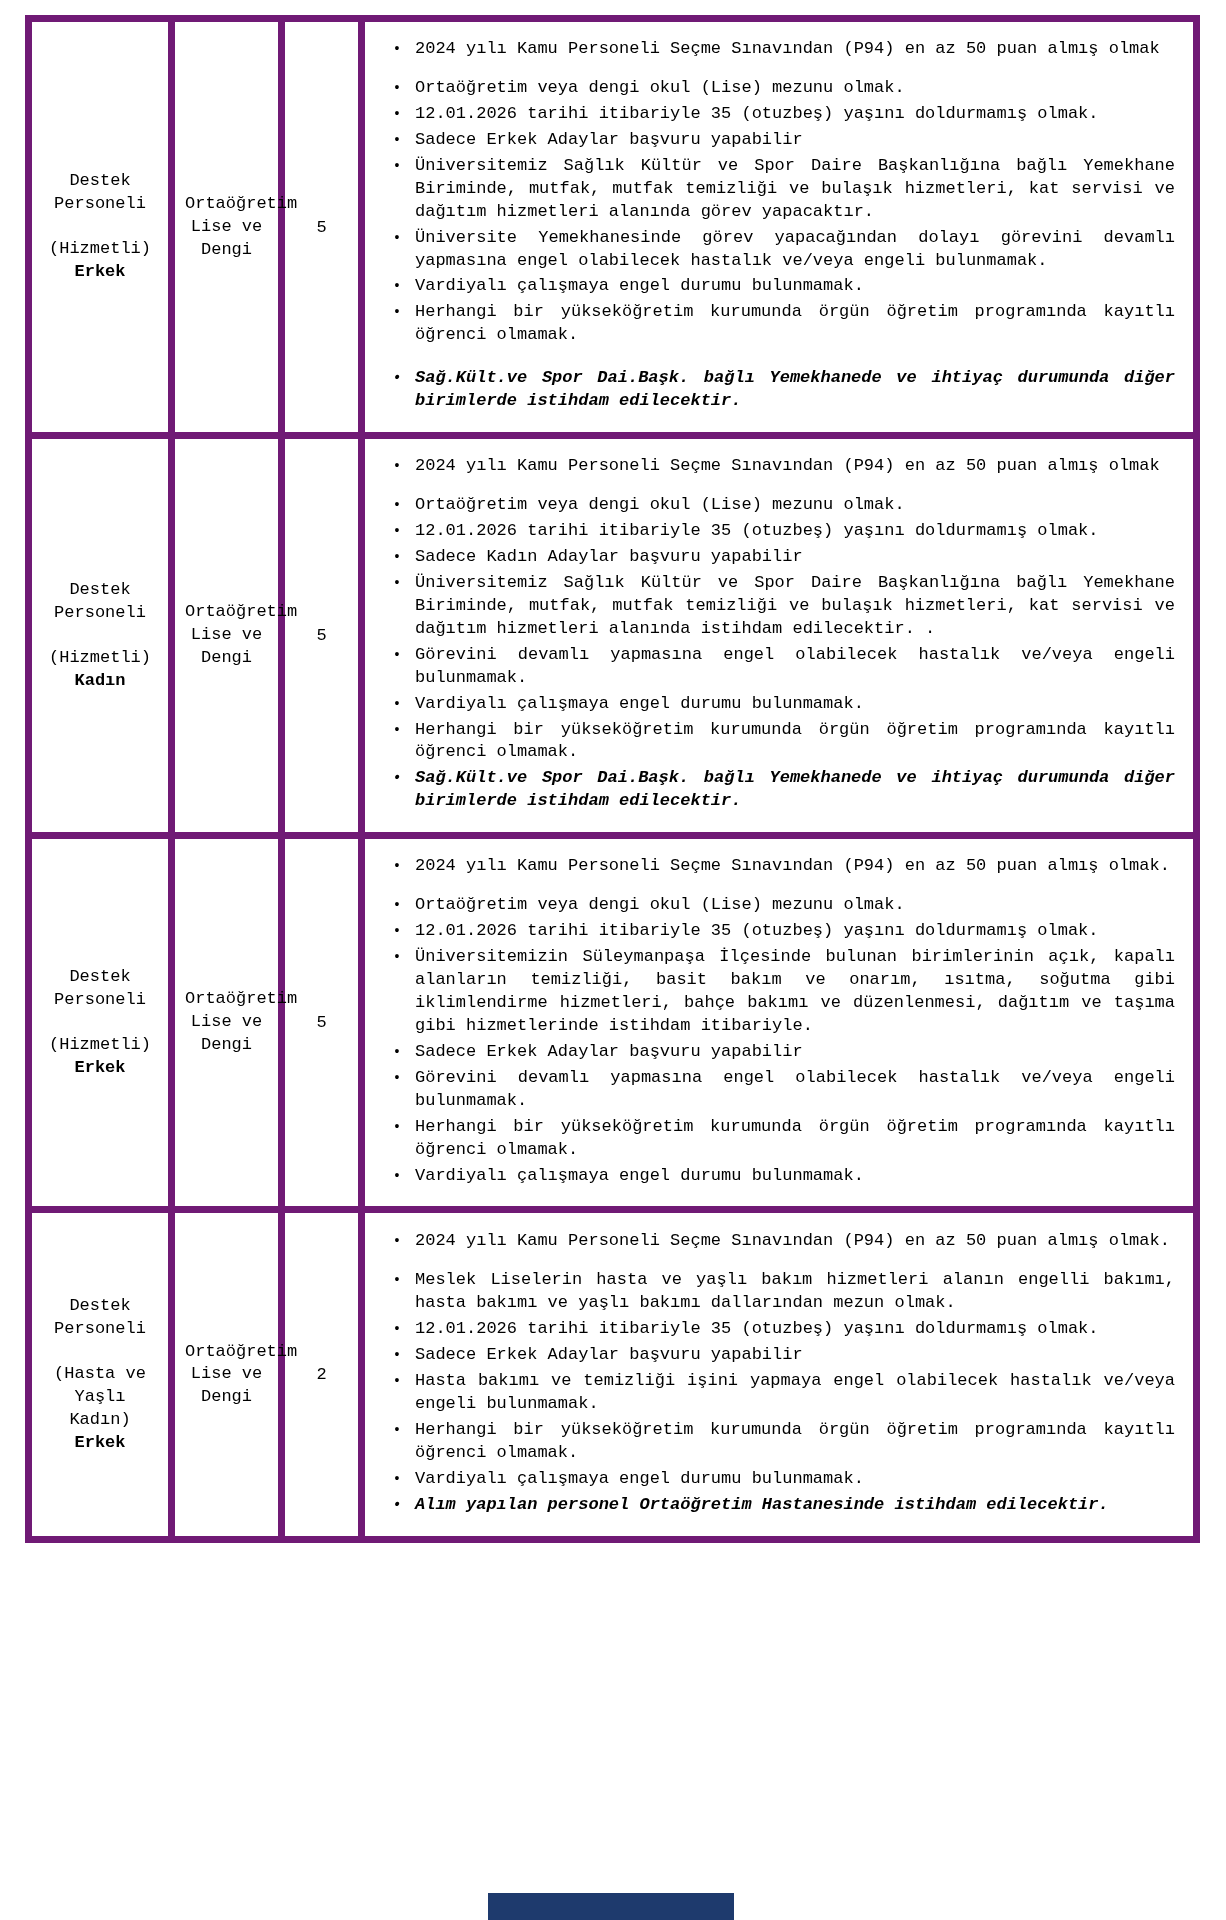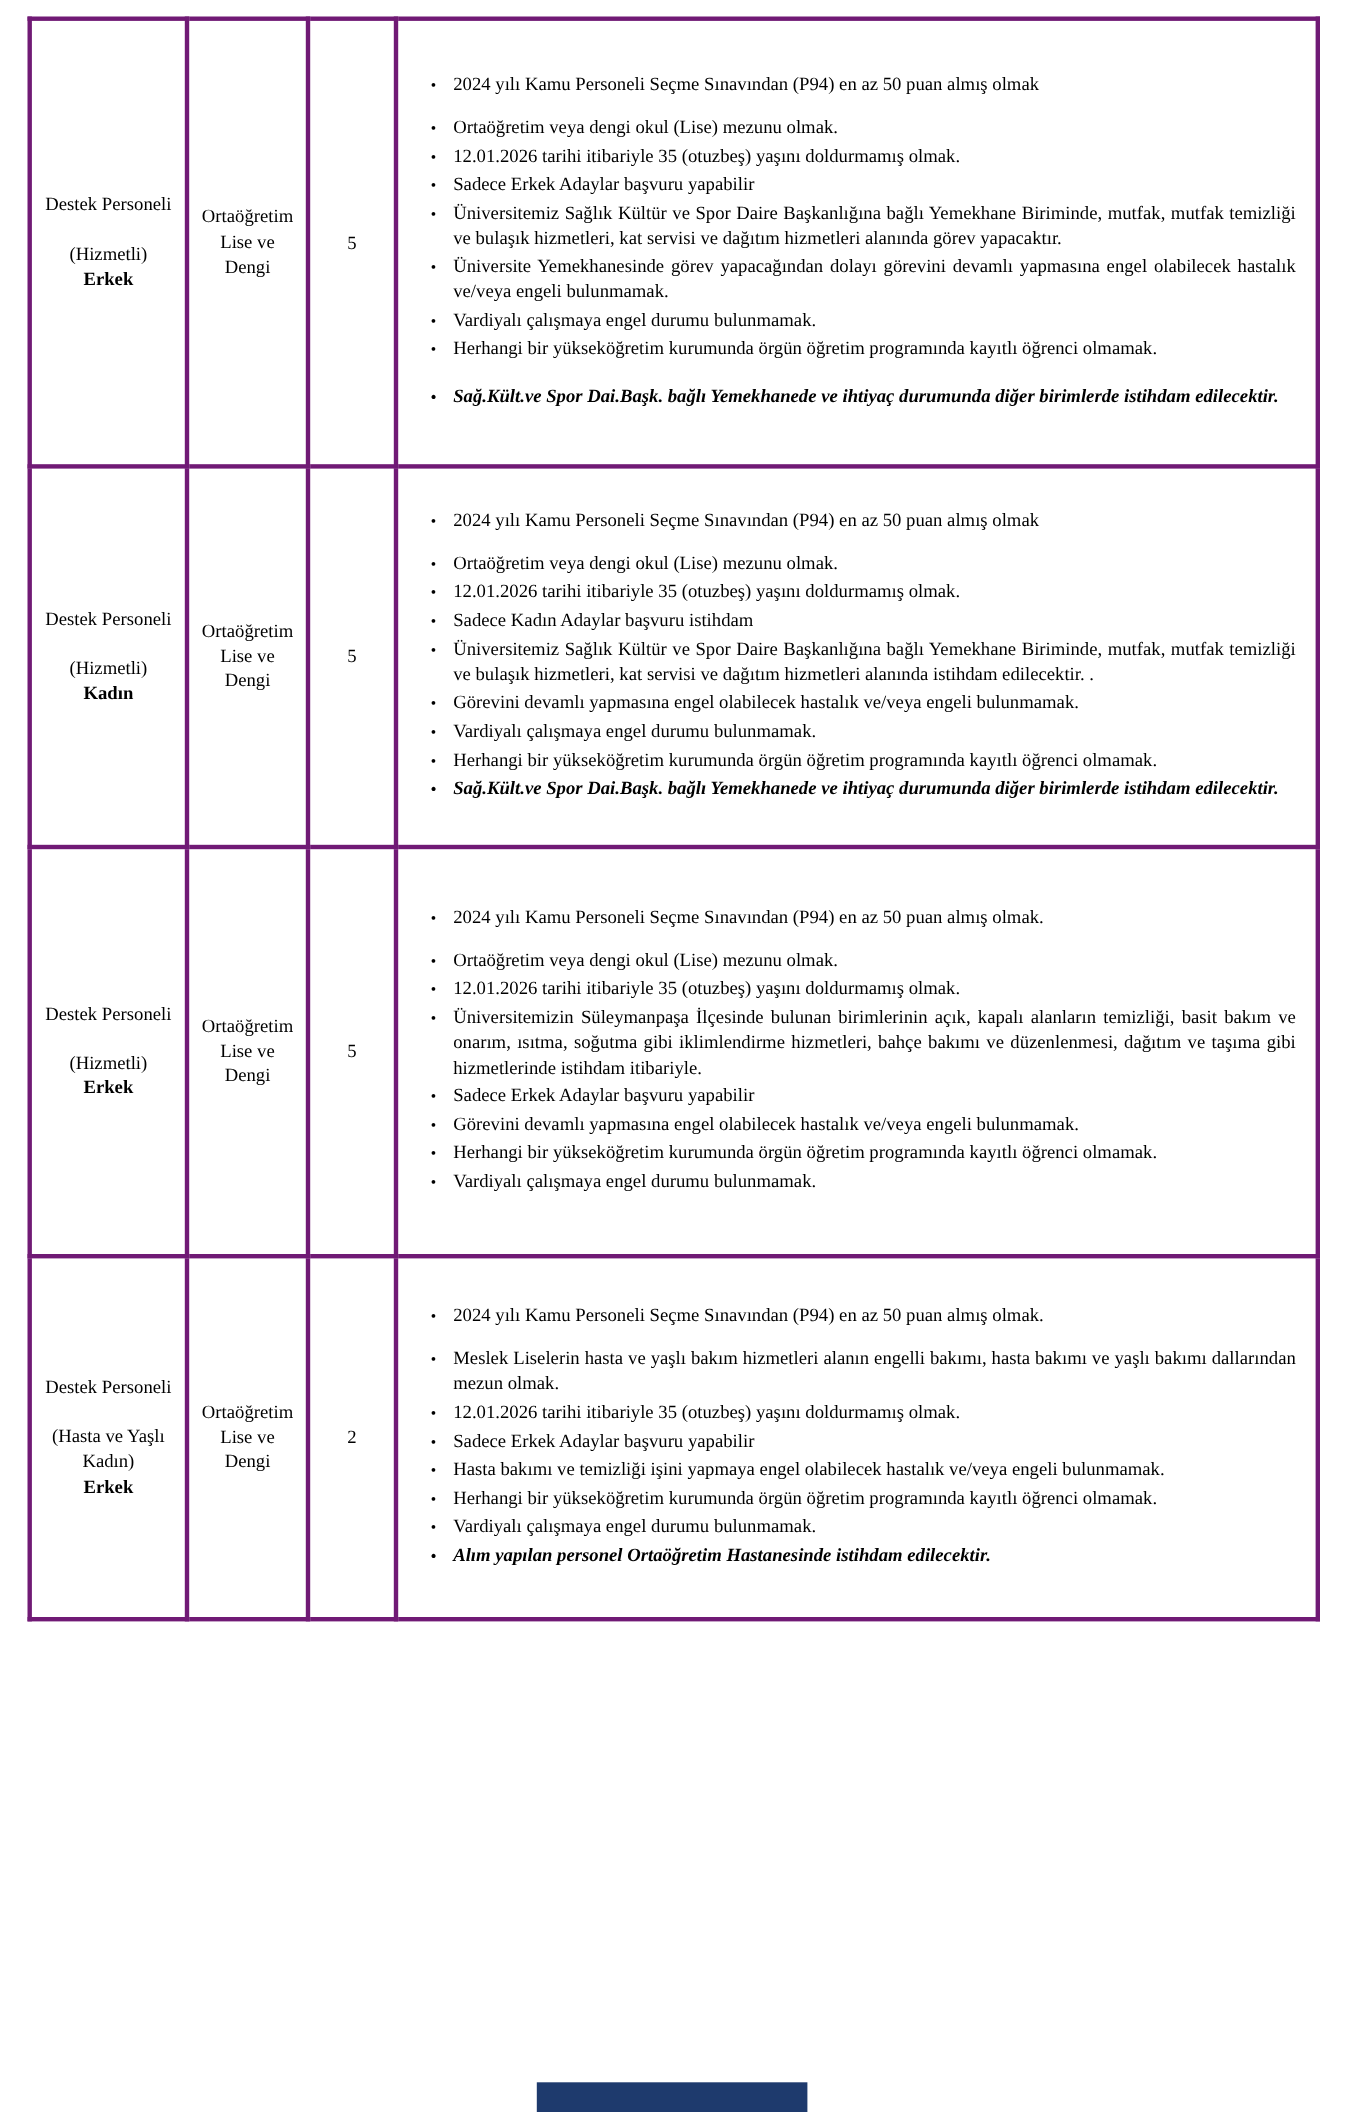--- a/index.html
+++ b/index.html
@@ -5,21 +5,21 @@
   * { margin:0; padding:0; box-sizing:border-box; }
   html,body { background:#ffffff; }
   body {
     width:1226px; height:1920px; position:relative;
     font-family:"Liberation Serif", serif; color:#000;
   }
   table.jobs {
     position:absolute; left:25px; top:15px; width:1175px;
     border-collapse:collapse; table-layout:fixed;
   }
-  td { border:4px solid #701a75; vertical-align:middle; }
+  td { border:7px solid #701a75; vertical-align:middle;font-family:Liberation Mono, monospace; }
   tr.row-0 { height:407px; }
   tr.row-1 { height:346px; }
   tr.row-2 { height:372px; }
   tr.row-3 { height:330px; }
   .col-pos { width:143px; text-align:center; font-size:17px; line-height:1.35; padding:0 12px;margin-top:16px; }
   .col-edu { width:110px; text-align:center; font-size:17px; line-height:1.35; padding:14px 10px; }
   .col-num { width:80px;  text-align:center; font-size:17px; }
   .col-req { padding:16px 14px 16px 14px; }
   .gap-line { height:22px; }
   .bold { font-weight:bold; }
@@ -107,21 +107,21 @@
       <div class="bullet">
             <span class="dot"></span>
             <span class="txt">Ortaöğretim veya dengi okul (Lise) mezunu olmak.</span>
           </div>
       <div class="bullet">
             <span class="dot"></span>
             <span class="txt">12.01.2026 tarihi itibariyle 35 (otuzbeş) yaşını doldurmamış olmak.</span>
           </div>
       <div class="bullet">
             <span class="dot"></span>
-            <span class="txt">Sadece Kadın Adaylar başvuru istihdam</span>
+            <span class="txt">Sadece Kadın Adaylar başvuru yapabilir</span>
           </div>
       <div class="bullet">
             <span class="dot"></span>
             <span class="txt">Üniversitemiz Sağlık Kültür ve Spor Daire Başkanlığına bağlı Yemekhane Biriminde, mutfak, mutfak temizliği ve bulaşık hizmetleri, kat servisi ve dağıtım hizmetleri alanında istihdam edilecektir. .</span>
           </div>
       <div class="bullet">
             <span class="dot"></span>
             <span class="txt">Görevini devamlı yapmasına engel olabilecek hastalık ve/veya engeli bulunmamak.</span>
           </div>
       <div class="bullet">

